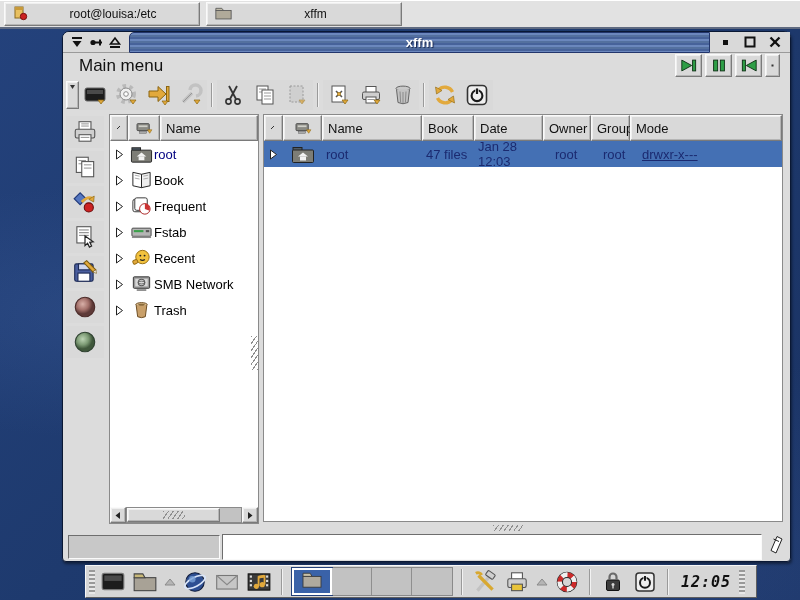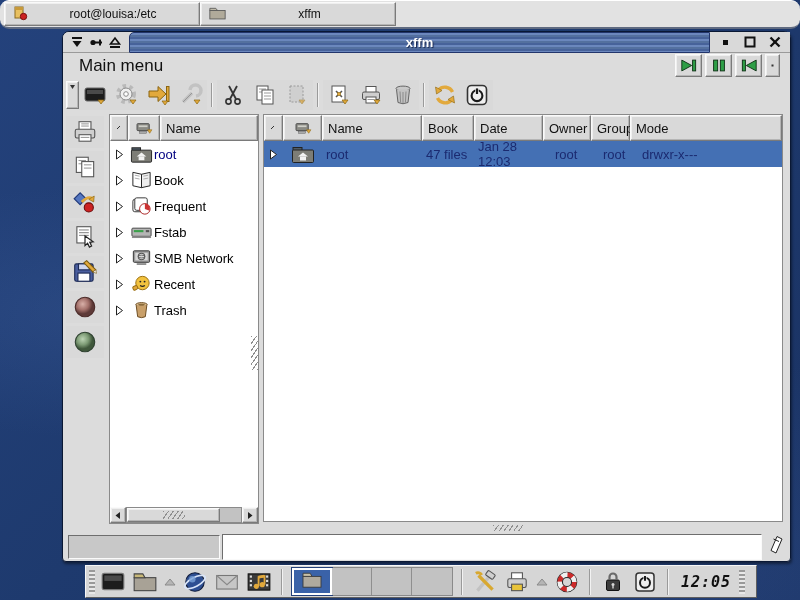--- a/index.html
+++ b/index.html
@@ -10,21 +10,21 @@
       radial-gradient(ellipse 700px 300px at 85% 95%, rgba(60,95,160,.28), rgba(0,0,0,0) 70%),
       linear-gradient(135deg,#24427c 0%, #1e3a6e 45%, #1a3263 100%);}
   .raised2{border:1px solid;border-color:#fafafa #7a7a7a #7a7a7a #fafafa;background:#d9d9d9;box-shadow:inset -1px -1px 0 #b5b5b5,inset 1px 1px 0 #efefef;}
   .sunken{border:1px solid;border-color:#6e6e6e #fafafa #fafafa #6e6e6e;}
   .sep{width:2px;height:24px;margin:0 4px;border-left:1px solid #9a9a9a;border-right:1px solid #f2f2f2;}
   .hatch{background:repeating-linear-gradient(125deg,#8f8f8f 0 1px,rgba(0,0,0,0) 1px 4px);}
   .iconbtn{display:flex;align-items:center;justify-content:center;background:#d9d9d9;border:1px solid #d9d9d9;}
   .tbarbtn{width:32px;height:30px;}
   .sidebtn{width:38px;height:32px;}
   
-  #toppanel{position:absolute;left:0;top:0;width:800px;height:29px;background:#e2e2e2;border-bottom:2px solid #5f6a80;border-top:1px solid #fff;display:flex;align-items:center;padding:0 4px;border-radius:9px;}
+  #toppanel{position:absolute;left:0;top:0;width:800px;height:29px;background:#e2e2e2;border-bottom:2px solid #5f6a80;border-top:1px solid #fff;display:flex;align-items:center;gap:6px;padding:0 4px;}
   .taskbtn{height:24px;display:flex;align-items:center;gap:6px;padding:0 8px;font-size:12px;color:#111;}
   
   #win{position:absolute;left:62px;top:31px;width:729px;height:531px;background:#dcdcdc;border:1px solid #0a1834;border-radius:7px 7px 4px 4px;box-shadow:1px 2px 3px rgba(0,0,0,.45);}
   #titlebar{display:flex;height:21px;}
   #titletab{width:66px;height:21px;background:#d9d9d9;border-radius:6px 0 0 0;border-bottom:1px solid #9a9a9a;display:flex;align-items:center;justify-content:space-around;padding:0 4px;}
   #bluebar{flex:1;background:repeating-linear-gradient(180deg,#6b87bd 0 2px,#54709f 2px 4px,#47629a 4px 6px);border:1px solid #22356b;border-radius:5px 0 0 0;display:flex;align-items:center;justify-content:center;}
   #titletext{color:#fff;font-weight:bold;font-size:13px;text-shadow:1px 1px 1px #16254d;}
   #controls{width:80px;background:#d9d9d9;display:flex;align-items:center;justify-content:space-evenly;border-bottom:1px solid #9a9a9a;}
   .ctl{width:18px;height:16px;display:flex;align-items:center;justify-content:center;}
   #menurow{height:25px;display:flex;align-items:center;padding:0 10px;}
@@ -424,45 +424,45 @@
             <span>Fstab</span>
           </div>
           <div class="trow">
             <span class="exp">
                 <svg width="9" height="11" viewBox="0 0 9 11">
                   <polygon points="1.5,1 7.5,5.5 1.5,10" fill="#fff" stroke="#222"></polygon>
                 </svg>
               </span>
             <span class="ticon">
                 <svg width="23" height="20" viewBox="0 0 24 20">
+                  <circle cx="13" cy="9" r="7" fill="#f2c23e" stroke="#9a6f12"></circle>
+                  <circle cx="10.8" cy="7.5" r="1" fill="#222"></circle>
+                  <circle cx="15.2" cy="7.5" r="1" fill="#222"></circle>
+                  <path d="M10.5 11.5 Q13 13.5 15.5 11.5" fill="none" stroke="#222" stroke-width="1.2"></path>
+                  <rect x="3" y="12" width="5" height="4" rx="1.5" transform="rotate(-25 5.5 14)" fill="#e2a93c" stroke="#9a6f12"></rect>
+                </svg>
+              </span>
+            <span>Recent</span>
+          </div>
+          <div class="trow">
+            <span class="exp">
+                <svg width="9" height="11" viewBox="0 0 9 11">
+                  <polygon points="1.5,1 7.5,5.5 1.5,10" fill="#fff" stroke="#222"></polygon>
+                </svg>
+              </span>
+            <span class="ticon">
+                <svg width="23" height="20" viewBox="0 0 24 20">
                   <rect x="3.5" y="2.5" width="17" height="12" rx="1" fill="#9a9a9a" stroke="#333"></rect>
                   <rect x="5.5" y="4.5" width="13" height="8" fill="#d8d8d8"></rect>
                   <circle cx="12" cy="8.5" r="3.4" fill="none" stroke="#555" stroke-width="1.1"></circle>
                   <ellipse cx="12" cy="8.5" rx="3.4" ry="1.4" fill="none" stroke="#555" stroke-width=".8"></ellipse>
                   <rect x="7" y="15.5" width="10" height="1.6" fill="#777"></rect>
                 </svg>
               </span>
             <span>SMB Network</span>
-          </div>
-          <div class="trow">
-            <span class="exp">
-                <svg width="9" height="11" viewBox="0 0 9 11">
-                  <polygon points="1.5,1 7.5,5.5 1.5,10" fill="#fff" stroke="#222"></polygon>
-                </svg>
-              </span>
-            <span class="ticon">
-                <svg width="23" height="20" viewBox="0 0 24 20">
-                  <circle cx="13" cy="9" r="7" fill="#f2c23e" stroke="#9a6f12"></circle>
-                  <circle cx="10.8" cy="7.5" r="1" fill="#222"></circle>
-                  <circle cx="15.2" cy="7.5" r="1" fill="#222"></circle>
-                  <path d="M10.5 11.5 Q13 13.5 15.5 11.5" fill="none" stroke="#222" stroke-width="1.2"></path>
-                  <rect x="3" y="12" width="5" height="4" rx="1.5" transform="rotate(-25 5.5 14)" fill="#e2a93c" stroke="#9a6f12"></rect>
-                </svg>
-              </span>
-            <span>Recent</span>
           </div>
           <div class="trow">
             <span class="exp">
                 <svg width="9" height="11" viewBox="0 0 9 11">
                   <polygon points="1.5,1 7.5,5.5 1.5,10" fill="#fff" stroke="#222"></polygon>
                 </svg>
               </span>
             <span class="ticon">
                 <svg width="23" height="20" viewBox="0 0 24 20">
                   <ellipse cx="12" cy="4.5" rx="6" ry="2.2" fill="#d8b98a" stroke="#6a4a20"></ellipse>
@@ -527,21 +527,21 @@
                 <rect x="1.5" y="6" width="21" height="12.5" rx="1" fill="#7d7d76" stroke="#222"></rect>
                 <polygon points="7,12.5 12,8.5 17,12.5" fill="#f2f2f2"></polygon>
                 <rect x="9" y="12.5" width="6" height="4" fill="#f2f2f2"></rect>
               </svg>
             </span>
           <span class="cell" style="width:100px;">root</span>
           <span class="cell" style="width:52px;">47 files</span>
           <span class="cell" style="width:77px;">Jan 28 12:03</span>
           <span class="cell" style="width:48px;">root</span>
           <span class="cell" style="width:39px;">root</span>
-          <span class="cell" style="flex:1;">drwxr-x---</span>
+          <span class="cell" style="flex:1;text-decoration:underline;">drwxr-x---</span>
         </div>
         <div style="flex:1;background:#fff;"></div>
       </div>
       <span class="hatch" style="position:absolute;left:430px;top:413px;width:30px;height:6px;"></span>
     </div>
 
     <div id="statusrow">
       <span class="sunken" style="width:152px;height:24px;background:#c8c8c8;"></span>
       <input class="sunken" style="width: 540px; height: 26px; background: rgb(255, 255, 255); padding: 0px 4px; font-size: 13px; outline: none;">
       <span style="margin-left:4px;">

